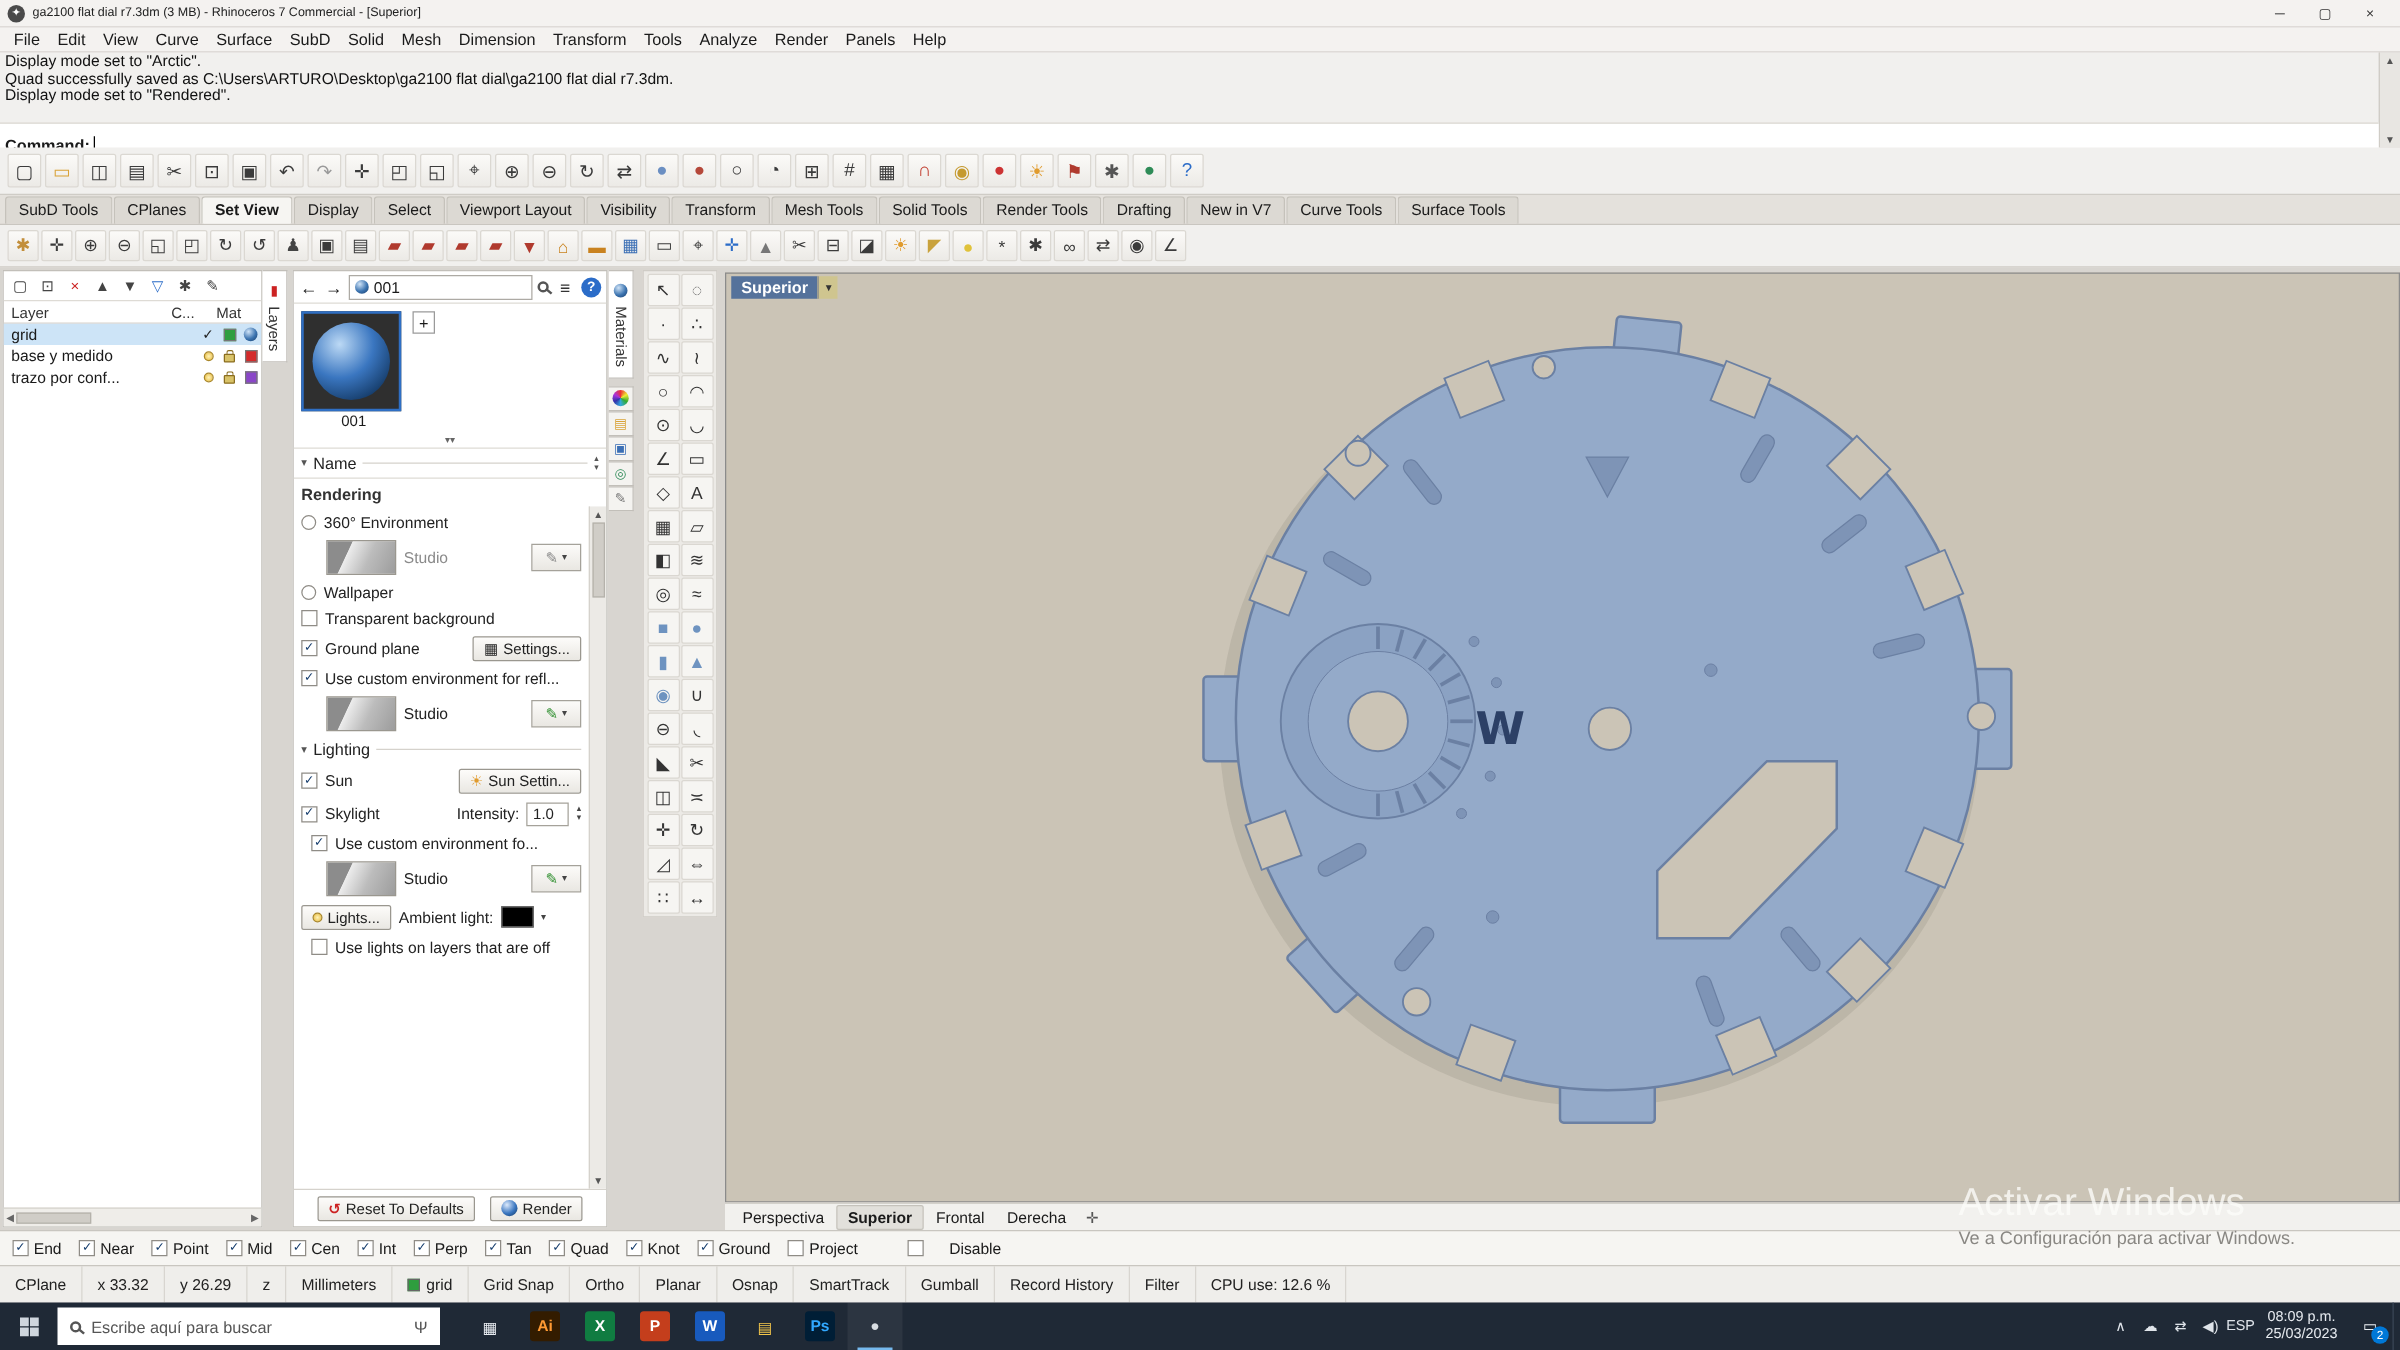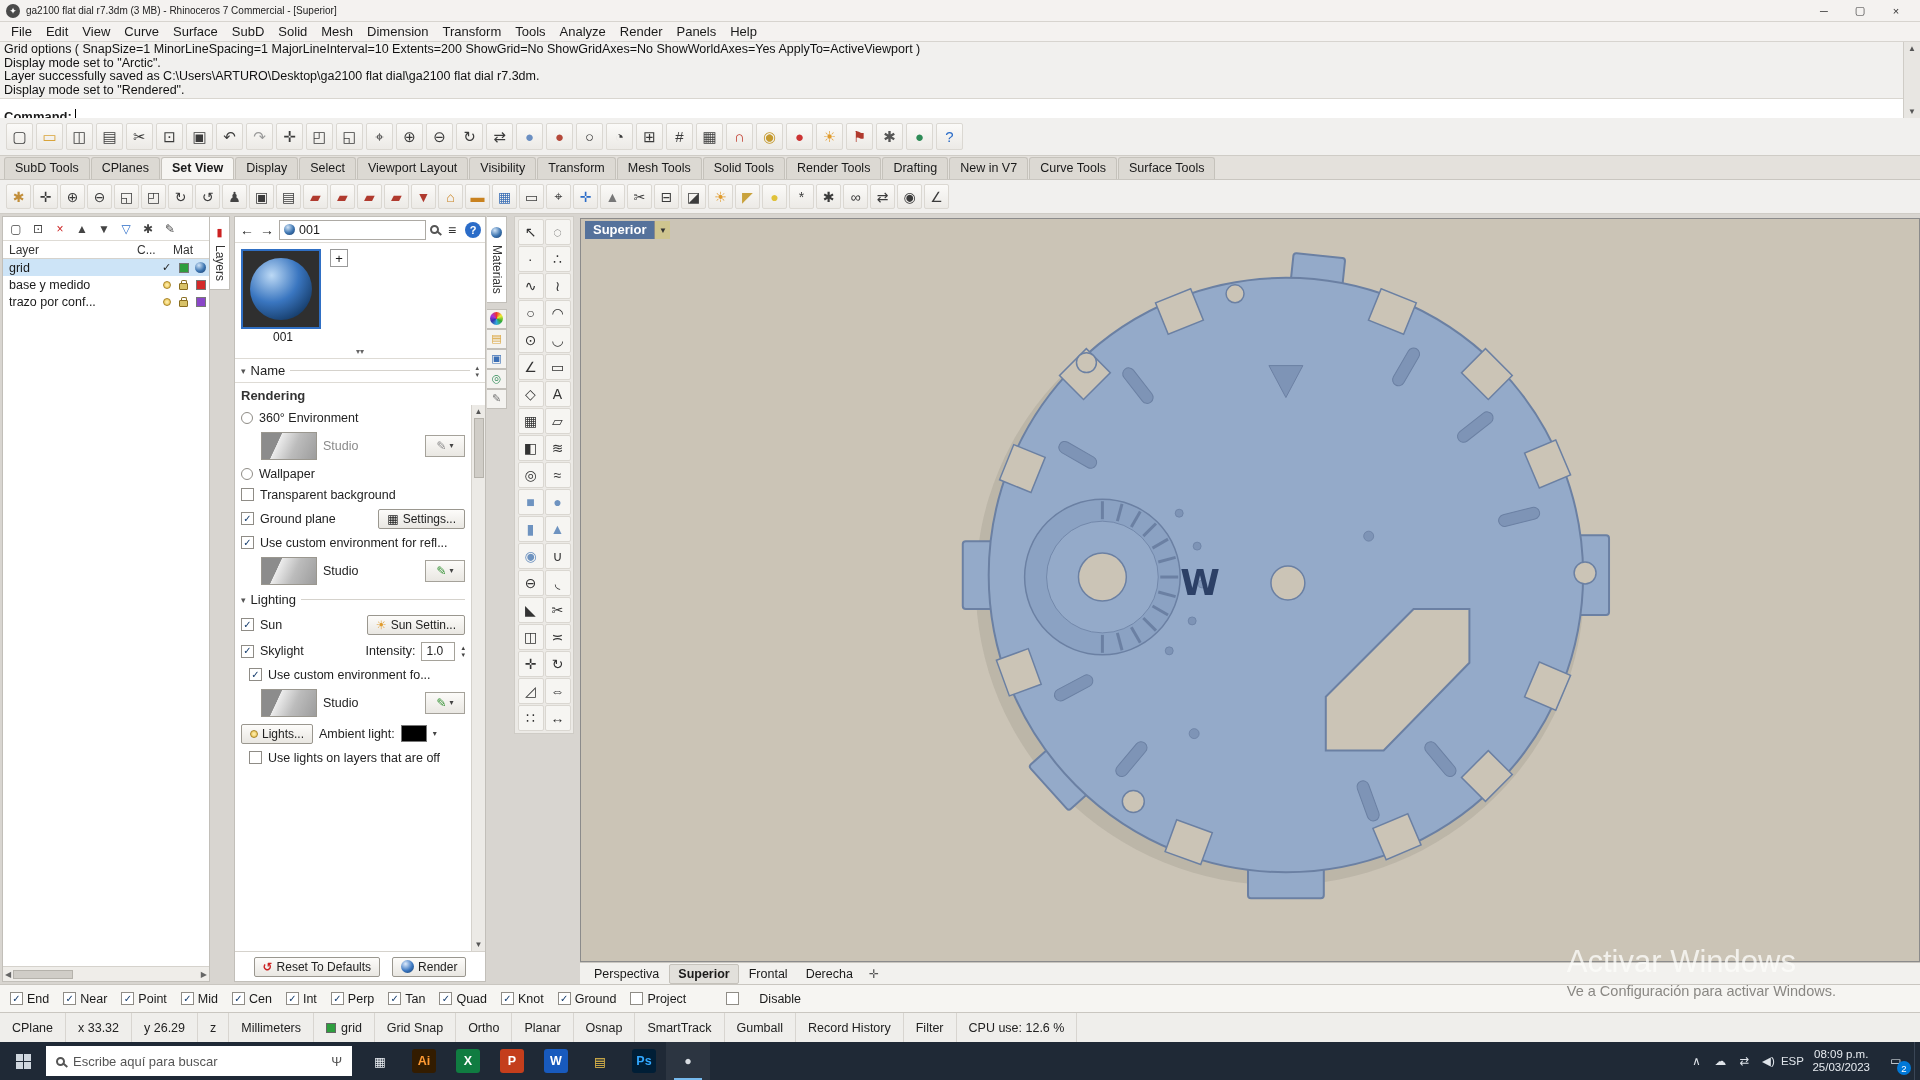--- a/index.html
+++ b/index.html
@@ -147,21 +147,21 @@
 .statusbar{position:absolute;left:0;top:1012px;right:0;height:30px;background:#efeeeb;border-top:1px solid #c9c6c0;display:flex;align-items:stretch;font-size:12.5px;color:#222}
 .status-seg{display:flex;align-items:center;gap:5px;padding:0 12px;border-right:1px solid #d8d5d0;white-space:nowrap}
 .status-seg.bold{font-weight:normal}
 .sb-swatch{width:10px;height:10px;border:1px solid #666}
 
 
 .taskbar{position:absolute;left:0;top:1042px;right:0;height:38px;background:#1f2936;display:flex;align-items:center;color:#e7ebf0}
 .start-btn{width:46px;height:100%;display:flex;align-items:center;justify-content:center}
 .winlogo{display:grid;grid-template-columns:7px 7px;grid-template-rows:7px 7px;gap:1px}
 .winlogo span{background:#cfd6de}
-.tb-search{width:306px;height:30px;background:#fff;display:flex;align-items:center;gap:8px;padding:0 10px;color:#4a4a4a;margin-right:6px}
+.tb-search{width:306px;height:30px;background:#fff;display:flex;align-items:center;gap:8px;padding:0 10px;color:#4a4a4a;margin-right:18px}
 .tb-search .ph{font-size:13px;color:#555;flex:1;white-space:nowrap;overflow:hidden}
 .mic{color:#555;font-size:13px}
 .tb-app{width:44px;height:100%;display:flex;align-items:center;justify-content:center;position:relative}
 .tb-app.running{background:rgba(255,255,255,0.06)}
 .tb-app.running:after{content:"";position:absolute;bottom:0;left:8px;right:8px;height:2.5px;background:#76b9ed}
 .tile{min-width:24px;height:24px;border-radius:3px;display:flex;align-items:center;justify-content:center;font-size:12.5px;font-weight:bold;padding:0 3px}
 .tb-spacer{flex:1}
 .tray-icon{width:24px;text-align:center;font-size:11.5px;color:#dfe4ea}
 .tb-clock{text-align:center;font-size:11.5px;line-height:13px;padding:0 8px}
 .action-center{width:36px;height:100%;display:flex;align-items:center;justify-content:center;position:relative;font-size:12px}
@@ -204,23 +204,22 @@
       <span class="menu-item">Transform</span>
       <span class="menu-item">Tools</span>
       <span class="menu-item">Analyze</span>
       <span class="menu-item">Render</span>
       <span class="menu-item">Panels</span>
       <span class="menu-item">Help</span>
     </div>
 
   <div class="cmdarea">
 
-  <div class="cmdline">Grid options ( SnapSize=1  MinorLineSpacing=1  MajorLineInterval=10  Extents=200  ShowGrid=No  ShowGridAxes=No  ShowWorldAxes=Yes  ApplyTo=ActiveViewport )</div>
       <div class="cmdline">Display mode set to "Arctic".</div>
-      <div class="cmdline">Layer successfully saved as C:\Users\ARTURO\Desktop\ga2100 flat dial\ga2100 flat dial r7.3dm.</div>
+      <div class="cmdline">Quad successfully saved as C:\Users\ARTURO\Desktop\ga2100 flat dial\ga2100 flat dial r7.3dm.</div>
       <div class="cmdline">Display mode set to "Rendered".</div>
     </div>
   <div class="cmd-scroll">
     <span>▲</span>
     <span>▼</span>
   </div>
   <div class="cmdprompt">
     <span>Command:</span>
     <span class="caret"></span>
   </div>

